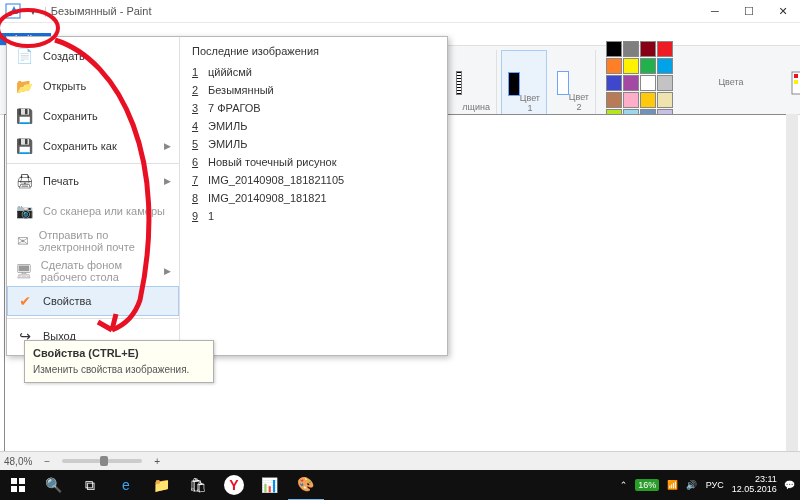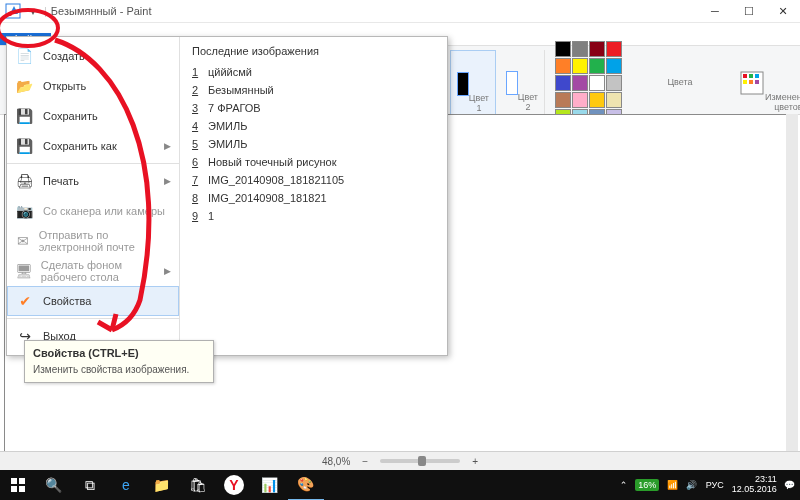--- a/index.html
+++ b/index.html
@@ -27,21 +27,21 @@
   .clr-big{width:22px;height:22px;border:1px solid #6aa6ff;margin-top:2px}
   .clr-big.c1{background:#000}
   .clr-big.c2{background:#fff}
   .colpick{width:26px;height:26px;margin-top:2px}
   .centered{text-align:center;width:100%;font-size:9px;color:#777}
   
   .canvas-area{position:absolute;left:4px;top:114px;right:4px;bottom:48px;background:#c9ccd3}
   .canvas{position:absolute;left:0;top:0;width:785px;height:340px;background:#fff;border:1px solid #8a8a8a}
   .vscroll{position:absolute;right:-2px;top:0;width:12px;height:100%;background:#e9e9e9}
   
-  .status{position:absolute;left:0;bottom:30px;right:0;height:18px;background:#f0f0f0;border-top:1px solid #d0d0d0;display:flex;align-items:center;justify-content:center;gap:12px;padding:0 4px;font-size:10px;color:#555}
+  .status{position:absolute;left:0;bottom:30px;right:0;height:18px;background:#f0f0f0;border-top:1px solid #d0d0d0;display:flex;align-items:center;justify-content:flex-start;gap:12px;padding:0 4px;font-size:10px;color:#555}
   .zoom-slider{width:80px;height:4px;background:#ccc;position:relative;border-radius:2px}
   .zoom-thumb{position:absolute;left:38px;top:-3px;width:8px;height:10px;background:#888;border-radius:2px}
   
   .file-menu{position:absolute;left:6px;top:36px;width:440px;background:#fff;border:1px solid #b8b8b8;box-shadow:2px 2px 6px rgba(0,0,0,.25);display:flex;z-index:5}
   .file-left{width:172px;padding:4px 0}
   .file-right{flex:1;border-left:1px solid #e0e0e0;padding:8px 12px}
   .fm-item{display:flex;align-items:center;height:30px;padding:0 8px;gap:8px;color:#333;position:relative}
   .fm-item.dis{color:#9a9a9a}
   .fm-item.sep-top{border-top:1px solid #e0e0e0;margin-top:2px;padding-top:2px}
   .fm-item .arrow{margin-left:auto;color:#888;font-size:9px}
@@ -86,20 +86,24 @@
       <div class="winbtn close">✕</div>
     </div>
   </div>
 
   <div class="ribbon-tabs">
     <div class="file-tab">Файл</div>
   </div>
 
   <div class="ribbon-body">
     <div class="ribbon-right">
+      <div class="group" style="width:34px">
+        <div class="sizebox" style="background:repeating-linear-gradient(#000,#000 1px,#fff 1px,#fff 3px)"></div>
+        <div class="group-label">лщина</div>
+      </div>
       <div class="group" style="width:32px;border:1px solid #aacdf3;background:#eaf2fc">
         <div class="clr-big c1"></div>
         <div class="group-label" style="white-space:pre;text-align:center">Цвет
 1</div>
       </div>
       <div class="group" style="width:32px">
         <div class="clr-big c2"></div>
         <div class="group-label" style="white-space:pre;text-align:center">Цвет
 2</div>
       </div>

